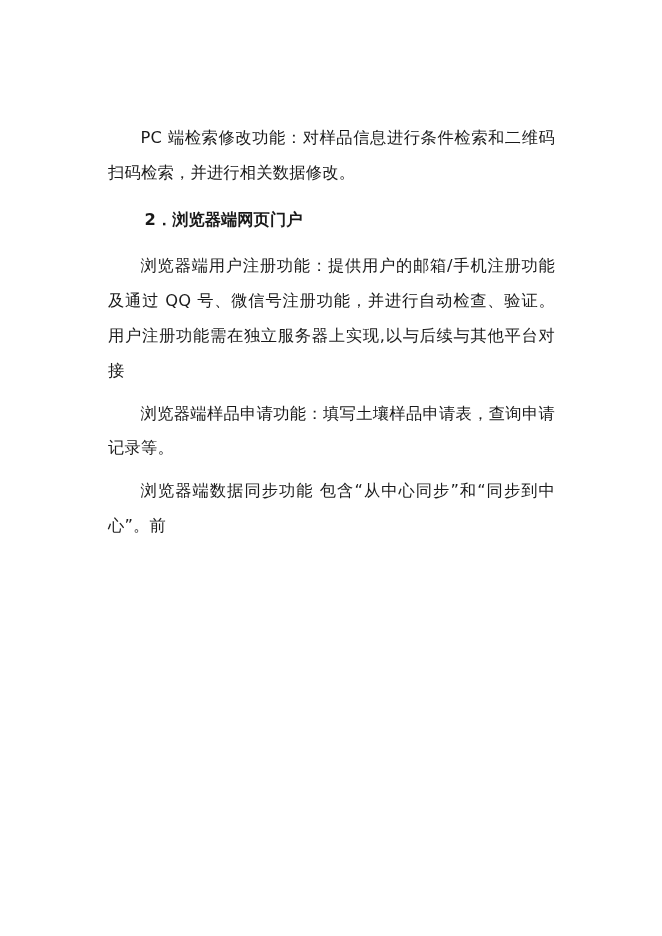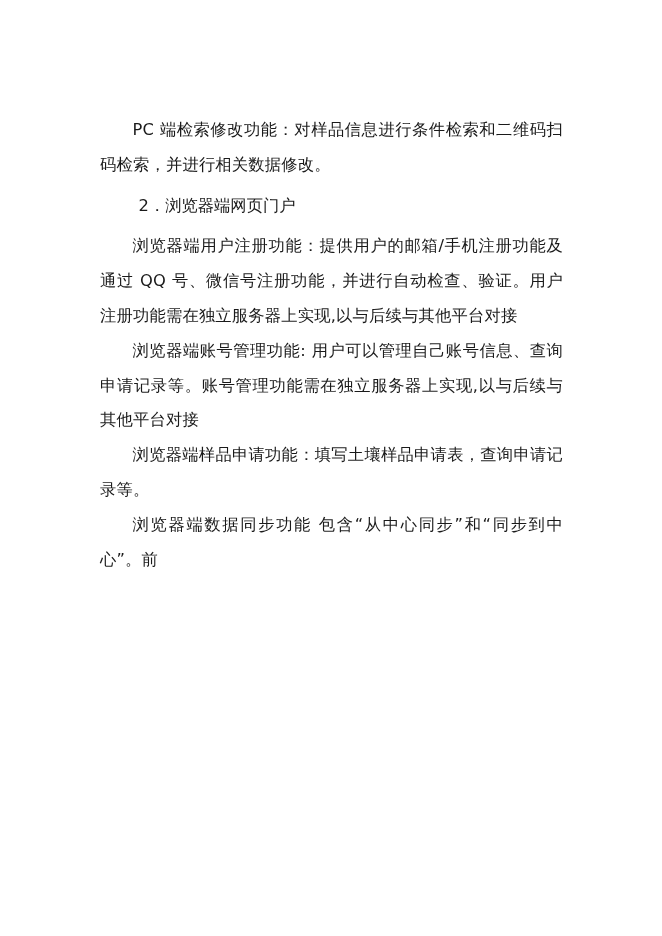--- a/index.html
+++ b/index.html
@@ -8,35 +8,34 @@
       position: absolute;
       left: 100px;
       top: 113px;
       width: 463px;
       font-family: "DejaVu Sans", "Liberation Sans", sans-serif;
       font-size: 16.3px;
       color: #1a1a1a;
       line-height: 34.8px;
     }
     .para {
-      margin: 0;
+      margin: 8px;
       text-indent: 2em;
       text-align: justify;
       text-align-last: left;
       letter-spacing: 0.2px;
     }
     .heading {
-      margin: 6px;
+      margin: 12px;
       text-indent: 2em;
-      font-weight: normal;
+      font-weight: bold;
     }
   </style>
 </head>
 <body>
 
 <div class="page">
   <p class="para">PC 端检索修改功能：对样品信息进行条件检索和二维码扫码检索，并进行相关数据修改。</p>
   <p class="heading">2．浏览器端网页门户</p>
   <p class="para">浏览器端用户注册功能：提供用户的邮箱/手机注册功能及通过 QQ 号、微信号注册功能，并进行自动检查、验证。用户注册功能需在独立服务器上实现,以与后续与其他平台对接</p>
-  <p class="para">浏览器端账号管理功能: 用户可以管理自己账号信息、查询申请记录等。账号管理功能需在独立服务器上实现,以与后续与其他平台对接</p>
   <p class="para">浏览器端样品申请功能：填写土壤样品申请表，查询申请记录等。</p>
   <p class="para">浏览器端数据同步功能 包含“从中心同步”和“同步到中心”。前</p>
 </div>
 
 </body></html>

